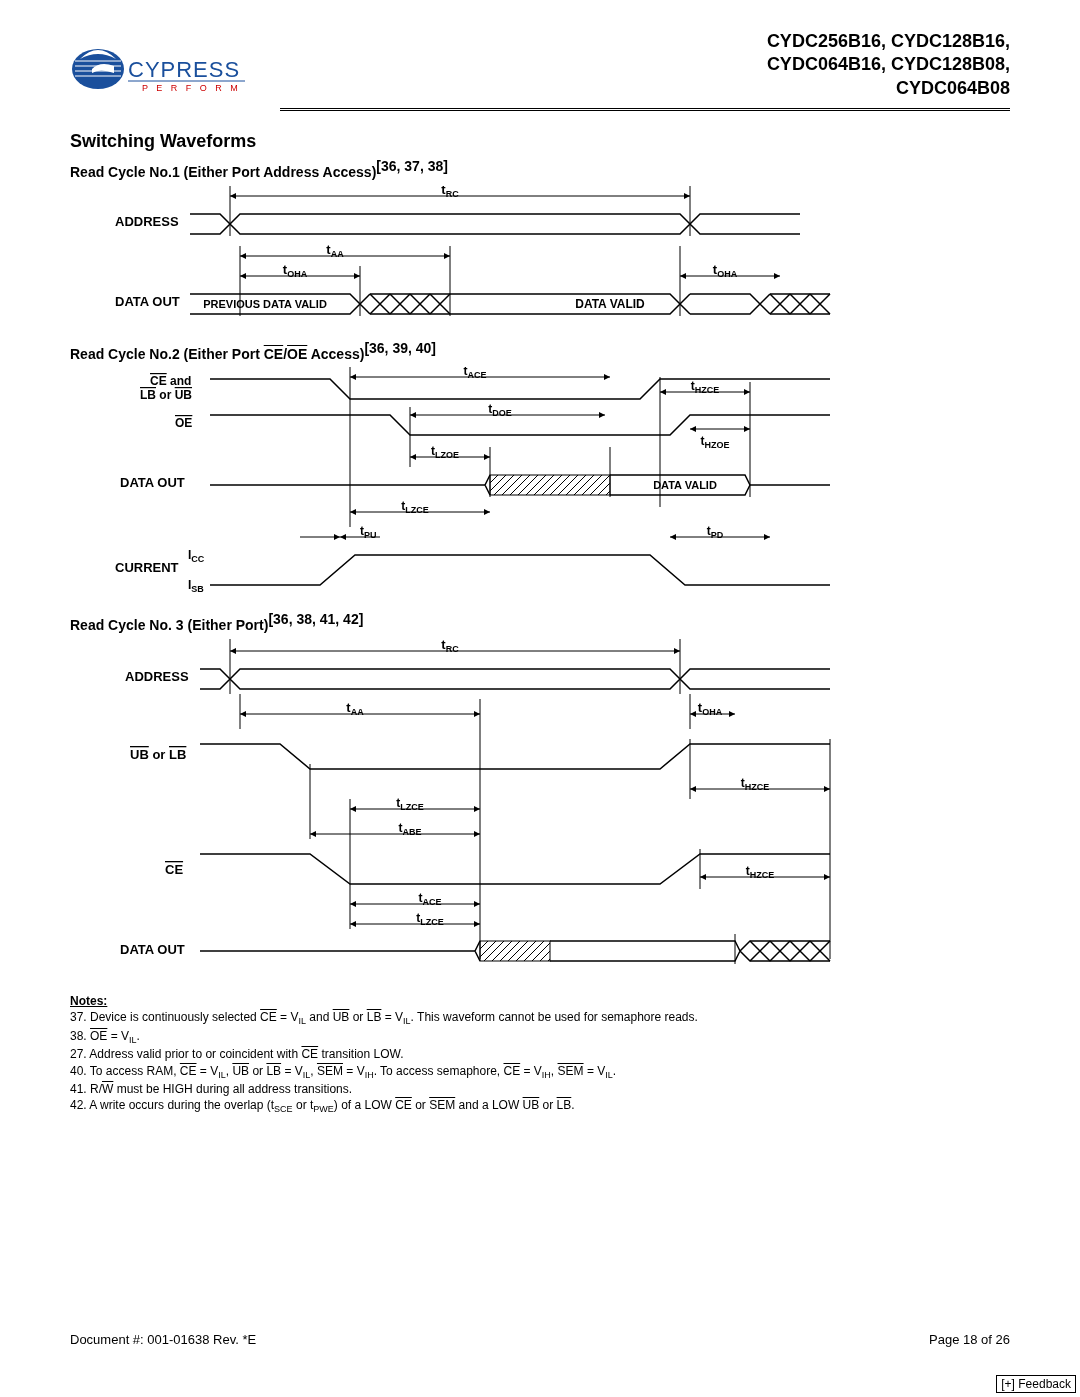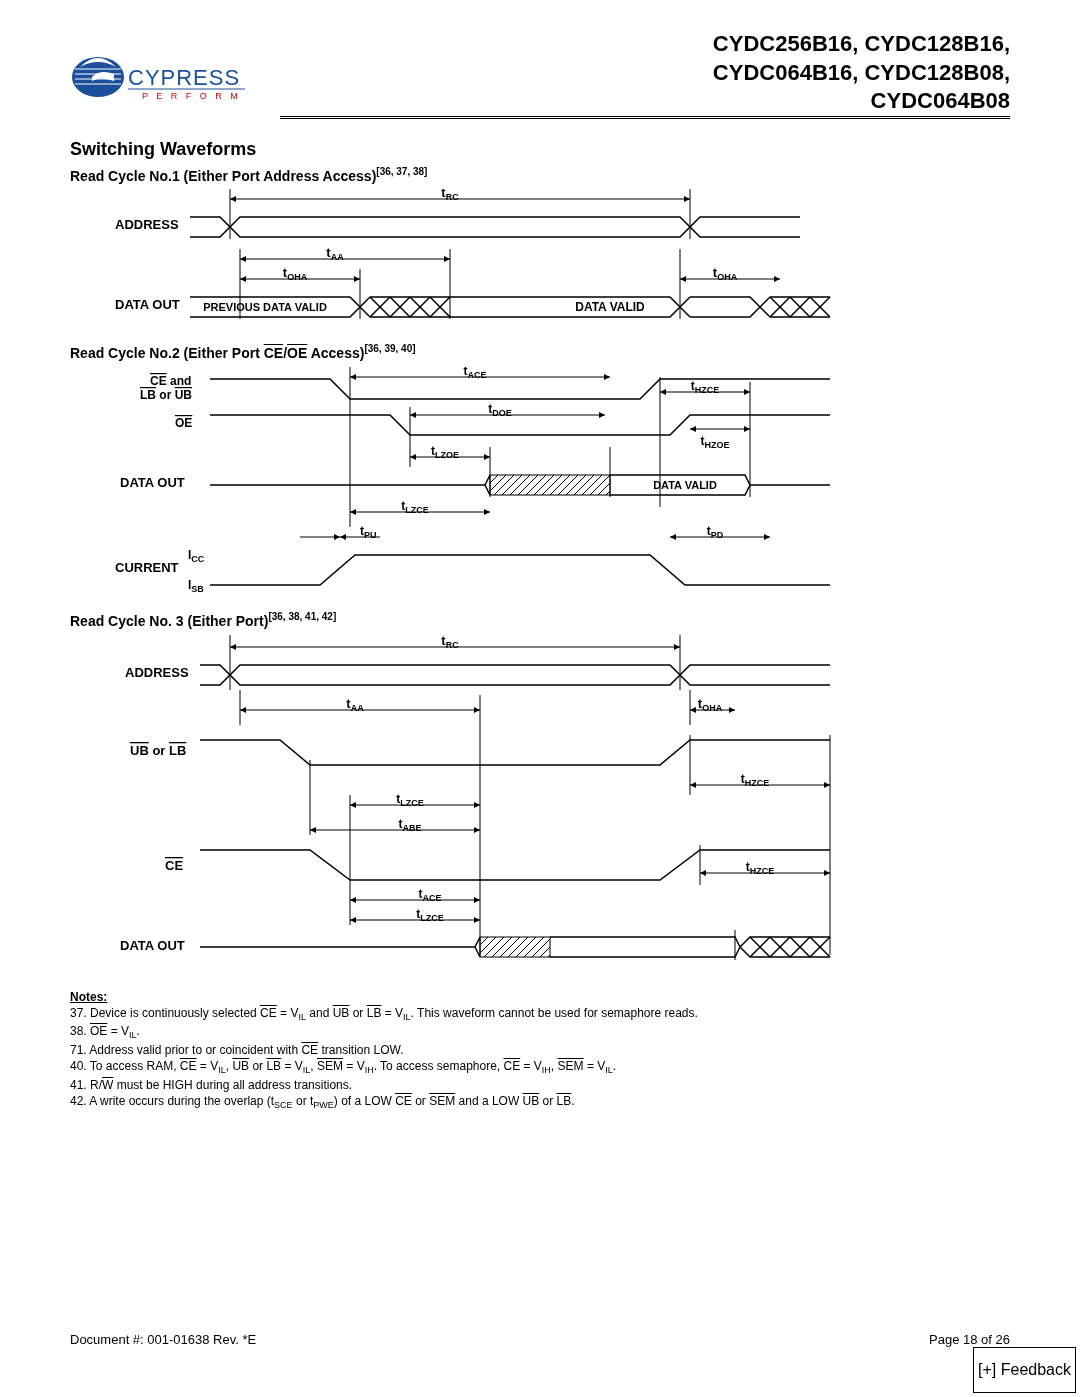--- a/index.html
+++ b/index.html
@@ -9,31 +9,31 @@
     width: 1080px;
     height: 1397px;
     position: relative;
     background: #fff;
     color: #000;
   }
   .page { padding: 30px 70px 0 70px; }
   .header-row { display: flex; align-items: flex-end; justify-content: space-between; margin-bottom: 20px; }
   .logo { position: relative; width: 180px; height: 70px; }
   .logo svg { width: 100%; height: 100%; }
-  .part-nums { text-align: right; font-size: 22px; font-weight: bold; line-height: 1.3; flex:1; border-bottom: 3px double #000; margin-left: 30px;}
+  .part-nums { text-align: right; font-size: 18px; font-weight: bold; line-height: 1.3; flex:1; border-bottom: 3px double #000; padding-bottom:8px; margin-left: 30px;}
   h2 { font-size: 18px; font-weight: bold; margin: 10px 0 6px 0; }
   h3 { font-size: 14px; font-weight: bold; margin: 6px 0 4px 0; }
-  .sup { font-size: 10px; vertical-align: super; }
+  .sup { font-size: 14px; vertical-align: super; }
   .ov { text-decoration: overline; }
   .waveform-box { margin: 6px 0 14px 40px; font-weight: bold; }
   .waveform-box svg { display: block; }
   .notes { font-size: 12px; margin-top: 14px; line-height: 1.35; }
   .notes-title { font-weight: bold; text-decoration: underline; }
   .footer { position: absolute; bottom: 50px; left: 70px; right: 70px; display:flex; justify-content: space-between; font-size: 13px; }
-  .feedback { position: absolute; bottom: 4px; right: 4px; border: 1px solid #000; font-size: 16px; padding: 13px 4px; }
+  .feedback { position: absolute; bottom: 4px; right: 4px; border: 1px solid #000; font-size: 12px; padding: 1px 4px; }
   .sub { font-size: 9px; vertical-align: sub; }
 </style>
 </head>
 <body>
 
 <div class="page">
   <div class="header-row">
     <div class="logo">
       <svg viewBox="0 0 180 70">
         <ellipse cx="28" cy="28" rx="26" ry="20" fill="#1a4f9c"></ellipse>
@@ -258,21 +258,21 @@
         <path d="M630,312 L640,302 L720,302 M630,312 L640,322 L720,322"></path>
         <path d="M640,302 L660,322 M640,322 L660,302 M660,302 L680,322 M660,322 L680,302 M680,302 L700,322 M680,322 L700,302 M700,302 L720,322 M700,322 L720,302"></path>
       </g>
     </svg>
   </div>
 
   <div class="notes">
     <div class="notes-title">Notes:</div>
     <div><span>37. Device is continuously selected </span><span class="ov">CE</span><span> = V</span><span class="sub">IL</span><span> and </span><span class="ov">UB</span><span> or </span><span class="ov">LB</span><span> = V</span><span class="sub">IL</span><span>. This waveform cannot be used for semaphore reads.</span></div>
     <div><span>38. </span><span class="ov">OE</span><span> = V</span><span class="sub">IL</span><span>.</span></div>
-    <div><span>71. Address valid prior to or coincident with </span><span class="ov">CE</span><span> transition LOW.</span></div>
+    <div><span>27. Address valid prior to or coincident with </span><span class="ov">CE</span><span> transition LOW.</span></div>
     <div><span>40. To access RAM, </span><span class="ov">CE</span><span> = V</span><span class="sub">IL</span><span>, </span><span class="ov">UB</span><span> or </span><span class="ov">LB</span><span> = V</span><span class="sub">IL</span><span>, </span><span class="ov">SEM</span><span> = V</span><span class="sub">IH</span><span>. To access semaphore, </span><span class="ov">CE</span><span> = V</span><span class="sub">IH</span><span>, </span><span class="ov">SEM</span><span> = V</span><span class="sub">IL</span><span>.</span></div>
     <div><span>41. R/</span><span class="ov">W</span><span> must be HIGH during all address transitions.</span></div>
     <div><span>42. A write occurs during the overlap (t</span><span class="sub">SCE</span><span> or t</span><span class="sub">PWE</span><span>) of a LOW </span><span class="ov">CE</span><span> or </span><span class="ov">SEM</span><span> and a LOW </span><span class="ov">UB</span><span> or </span><span class="ov">LB</span><span>.</span></div>
   </div>
 </div>
 
 <div class="footer">
   <span>Document #: 001-01638 Rev. *E</span>
   <span>Page 18 of 26</span>
 </div>

